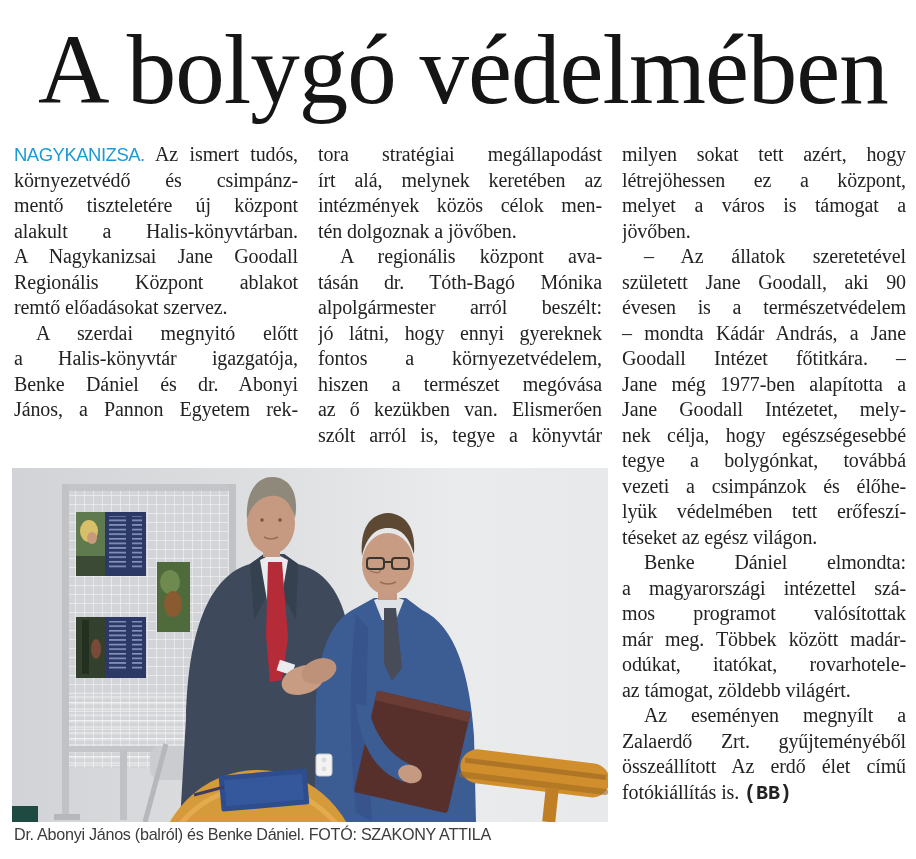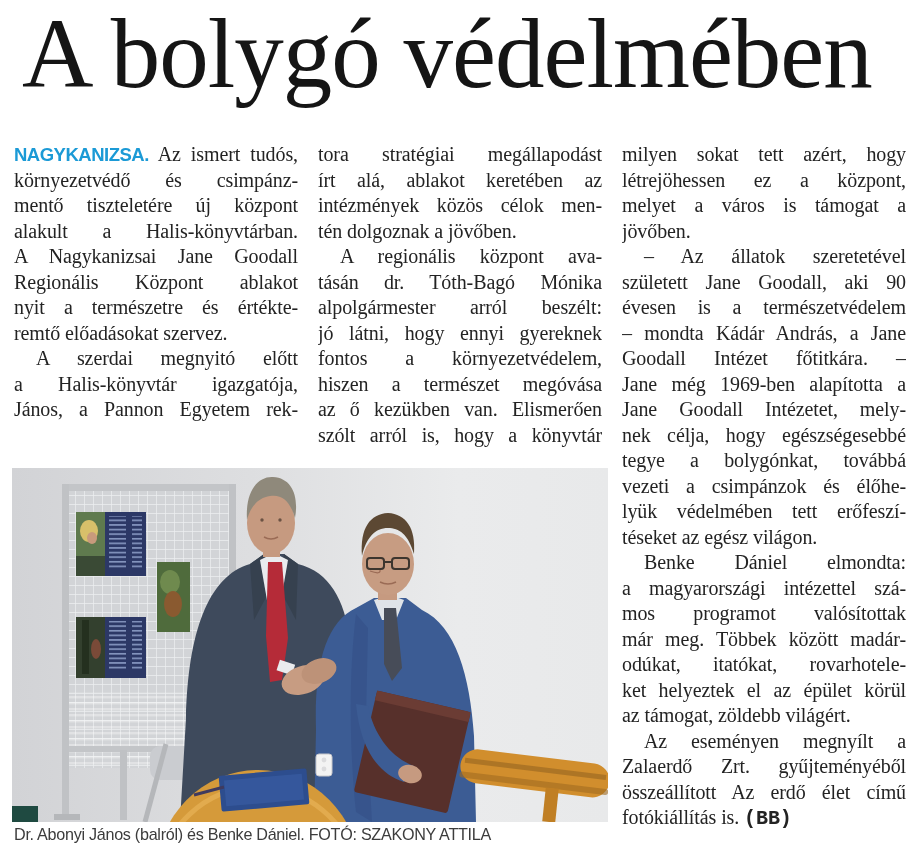--- a/index.html
+++ b/index.html
@@ -1,27 +1,27 @@
 <!DOCTYPE html>
 <html style="--tag_blue: #1b9ad6; --ink: #232323; --headline_ink: #151515; --caption_ink: #3c3c3c; --wall_gray: #dddee0; --mesh_gray: #d2d4d7; --frame_gray: #c3c5c8; --panel_navy: #2c3866; --suit1: #3e4a5c; --shirt1: #e9ebee; --tie1: #b52b38; --suit2: #3c5c94; --tie2: #474c58; --skin: #c69a80; --hair1: #8f897b; --hair2: #5c4833; --folder_maroon: #57302b; --folder_blue: #2d4d8e; --table_wood: #d59a3a; --chair_wood: #d18e2d; --trousers_khaki: #b5a585; --teal_strip: #1f4a41;"><head>
 <meta charset="utf-8">
 <style>
   html,body{margin:0;padding:0;background:#ffffff;}
   .page{position:relative;width:916px;height:859px;background:#fff;overflow:hidden;
         font-family:"Liberation Serif", serif;}
-  .headline{position:absolute;left:22px;top:2px;margin:0;font-weight:normal;
+  .headline{position:absolute;left:22px;top:2px;margin:16px;font-weight:normal;
             font-size:99px;line-height:104px;letter-spacing:-1px;color:var(--headline_ink,#151515);
             white-space:nowrap;}
   .col{position:absolute;top:142px;width:284px;color:var(--ink,#232323);
        font-size:20px;letter-spacing:-0.1px;}
   .ln{height:25.5px;line-height:25.5px;text-align:justify;text-align-last:justify;
       overflow:hidden;box-sizing:border-box;}
   .ln.end{text-align-last:left;}
   .ln.ind{padding-left:22px;}
-  .lead{font-family:"Liberation Sans", sans-serif;font-weight:bold;
+  .lead{font-family:"Liberation Sans", sans-serif;font-weight:normal;
         font-size:18.5px;letter-spacing:-0.5px;color:var(--tag_blue,#1b9ad6);}
   .b{font-weight:bold;font-family:Liberation Mono, monospace;}
   .photo{position:absolute;left:12px;top:468px;width:596px;height:354px;margin:0;}
   .caption{position:absolute;left:14px;top:825px;width:600px;
            font-family:"Liberation Sans", sans-serif;font-size:17px;letter-spacing:-0.3px;
            color:var(--caption_ink,#3c3c3c);transform:scaleX(.95);transform-origin:left top;
            white-space:nowrap;}
 </style>
 </head>
 <body>
@@ -30,63 +30,62 @@
 
   <h1 class="headline">A bolygó védelmében</h1>
 
   <div class="col" style="left:14px">
       <div class="ln"><span class="lead">NAGYKANIZSA.</span> Az ismert tudós,</div>
       <div class="ln">környezetvédő és csimpánz-</div>
       <div class="ln">mentő tiszteletére új központ</div>
       <div class="ln">alakult a Halis-könyvtárban.</div>
       <div class="ln">A Nagykanizsai Jane Goodall</div>
       <div class="ln">Regionális Központ ablakot</div>
-      <div class="ln">nyit a természetre és értékte-</div>
       <div class="ln end">remtő előadásokat szervez.</div>
       <div class="ln ind">A szerdai megnyitó előtt</div>
       <div class="ln">a Halis-könyvtár igazgatója,</div>
+      <div class="ln">Benke Dániel és dr. Abonyi</div>
       <div class="ln">János, a Pannon Egyetem rek-</div>
     </div>
   <div class="col" style="left:318px">
       <div class="ln">tora stratégiai megállapodást</div>
-      <div class="ln">írt alá, ablakot keretében az</div>
+      <div class="ln">írt alá, melynek keretében az</div>
       <div class="ln">intézmények közös célok men-</div>
       <div class="ln end">tén dolgoznak a jövőben.</div>
       <div class="ln ind">A regionális központ ava-</div>
       <div class="ln">tásán dr. Tóth-Bagó Mónika</div>
       <div class="ln">alpolgármester arról beszélt:</div>
       <div class="ln">jó látni, hogy ennyi gyereknek</div>
       <div class="ln">fontos a környezetvédelem,</div>
       <div class="ln">hiszen a természet megóvása</div>
       <div class="ln">az ő kezükben van. Elismerően</div>
-      <div class="ln">szólt arról is, hogy a könyvtár</div>
+      <div class="ln">szólt arról is, tegye a könyvtár</div>
     </div>
   <div class="col" style="left:622px">
       <div class="ln">milyen sokat tett azért, hogy</div>
       <div class="ln">létrejöhessen ez a központ,</div>
       <div class="ln">melyet a város is támogat a</div>
       <div class="ln end">jövőben.</div>
       <div class="ln ind">– Az állatok szeretetével</div>
       <div class="ln">született Jane Goodall, aki 90</div>
       <div class="ln">évesen is a természetvédelem</div>
       <div class="ln">– mondta Kádár András, a Jane</div>
       <div class="ln">Goodall Intézet főtitkára. –</div>
-      <div class="ln">Jane még 1969-ben alapította a</div>
+      <div class="ln">Jane még 1977-ben alapította a</div>
       <div class="ln">Jane Goodall Intézetet, mely-</div>
       <div class="ln">nek célja, hogy egészségesebbé</div>
       <div class="ln">tegye a bolygónkat, továbbá</div>
       <div class="ln">vezeti a csimpánzok és élőhe-</div>
       <div class="ln">lyük védelmében tett erőfeszí-</div>
       <div class="ln end">téseket az egész világon.</div>
       <div class="ln ind">Benke Dániel elmondta:</div>
       <div class="ln">a magyarországi intézettel szá-</div>
       <div class="ln">mos programot valósítottak</div>
       <div class="ln">már meg. Többek között madár-</div>
       <div class="ln">odúkat, itatókat, rovarhotele-</div>
-      <div class="ln">ket helyeztek el az épület körül</div>
       <div class="ln end">az támogat, zöldebb világért.</div>
       <div class="ln ind">Az eseményen megnyílt a</div>
       <div class="ln">Zalaerdő Zrt. gyűjteményéből</div>
       <div class="ln">összeállított Az erdő élet című</div>
       <div class="ln end">fotókiállítás is. <span class="b">(BB)</span></div>
     </div>
 
   <figure class="photo">
     <svg width="596" height="354" viewBox="0 0 596 354" aria-hidden="true">
       <defs>

